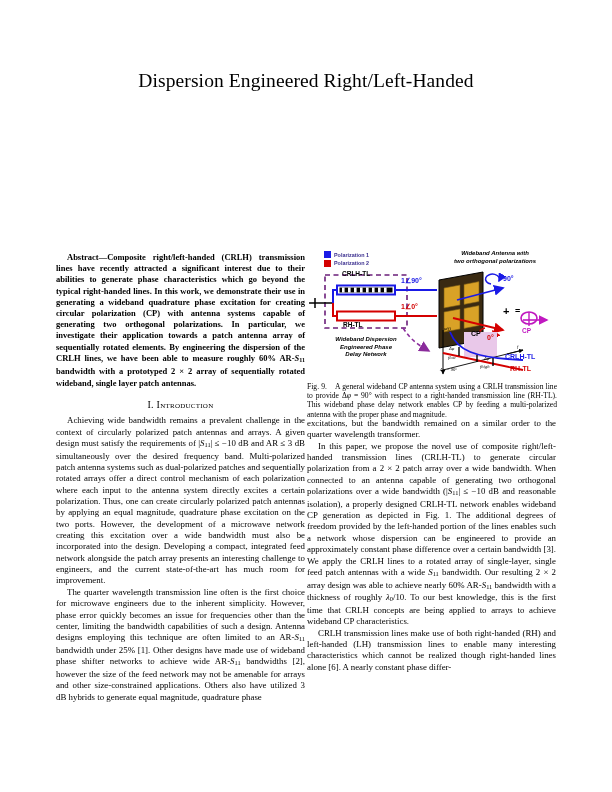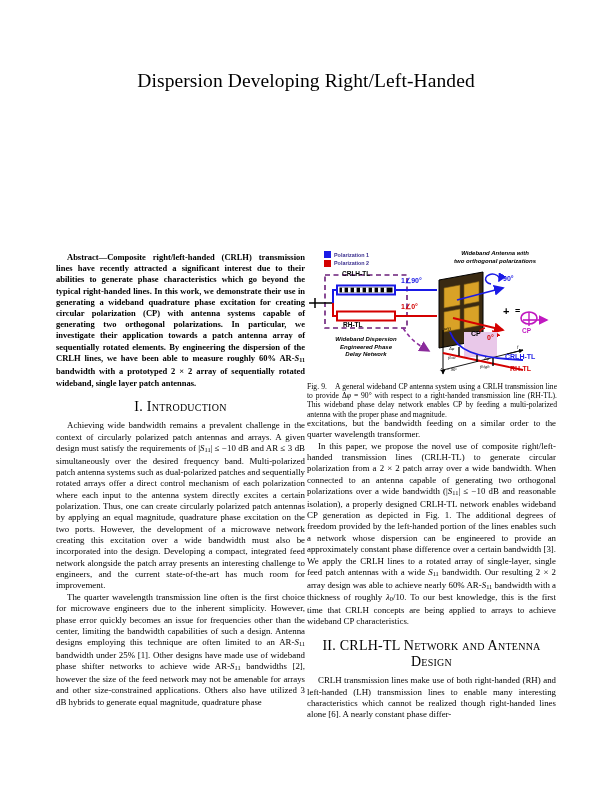--- a/index.html
+++ b/index.html
@@ -61,21 +61,21 @@
     font-size: 8.5px;
     line-height: 11.2px;
     text-align: justify;
     text-indent: 11px;
   }
   .abstract .abs-head {
     font-weight: bold;
   }
 
   h2.section {
-    font-size: 14px;
+    font-size: 10px;
     font-weight: normal;
     font-variant: small-caps;
     text-align: center;
     margin: 10.5px 0 5px 0;
     letter-spacing: 0.25px;
   }
 
   sub { font-size: 0.72em; vertical-align: -0.22em; }
   .mathit { font-style: italic; }
 
@@ -161,21 +161,21 @@
     font-size: 4.6px;
     color: #000;
   }
 </style>
 </head>
 <body>
 
 <div class="page">
 
   <div class="title-block">
-    <div class="title-line">Dispersion Developing Right/Left-Handed</div>
+    <div class="title-line">Dispersion Engineered Right/Left-Handed</div>
   </div>
 
   <div class="col col-left">
 
     <div class="abstract">
       <span class="abs-head">Abstract</span><span>—</span><span>Composite right/left-handed (CRLH) transmission
       lines have recently attracted a significant interest due to their
       abilities to generate phase characteristics which go beyond the
       typical right-handed lines. In this work, we demonstrate their
       use in generating a wideband quadrature phase excitation for
@@ -359,45 +359,41 @@
       <span class="lbl">Fig. 9.</span>
       <span style="display:inline-block;width:6px;"></span><span>A general wideband CP antenna system using a CRLH transmission
       line to provide Δ<span class="mathit">φ</span> = 90° with respect to a right-handed transmission line
       (RH-TL). This wideband phase delay network enables CP by feeding a multi-polarized
       antenna with the proper phase and magnitude.</span>
     </div>
   </div>
 
   <div class="col col-right" style="top:418px;">
 
-    <p>excitations, but the bandwidth feeding on a similar order to
+    <p>excitations, but the bandwidth remained on a similar order to
     the quarter wavelength transformer.</p>
 
     <p class="indent">In this paper, we propose the novel use of composite
     right/left-handed transmission lines (CRLH-TL) to generate
     circular polarization from a 2 × 2 patch array over a wide bandwidth.
     When connected to an antenna capable of generating
     two orthogonal polarizations over a wide bandwidth (|<span class="mathit">S</span><sub>11</sub>| ≤
     −10 dB and reasonable isolation), a properly designed CRLH-TL
     network enables wideband CP generation as depicted in
     Fig. 1. The additional degrees of freedom provided by the
     left-handed portion of the lines enables such a network whose
     dispersion can be engineered to provide an approximately
     constant phase difference over a certain bandwidth [3]. We
     apply the CRLH lines to a rotated array of single-layer, single
     feed patch antennas with a wide <span class="mathit">S</span><sub>11</sub> bandwidth. Our resulting
     2 × 2 array design was able to achieve nearly 60% AR-<span class="mathit">S</span><sub>11</sub>
     bandwidth with a thickness of roughly <span class="mathit">λ</span><sub>0</sub>/10. To our best
     knowledge, this is the first time that CRLH concepts are being
     applied to arrays to achieve wideband CP characteristics.</p>
 
-    <h2 class="section">
-      <span>II.</span>
-      <span>CRLH-TL Network and Antenna Design</span>
-    </h2>
 
     <p class="indent">CRLH transmission lines make use of both right-handed
     (RH) and left-handed (LH) transmission lines to enable many
     interesting characteristics which cannot be realized though
     right-handed lines alone [6]. A nearly constant phase differ-</p>
   </div>
 
 </div>
 
 </body></html>

